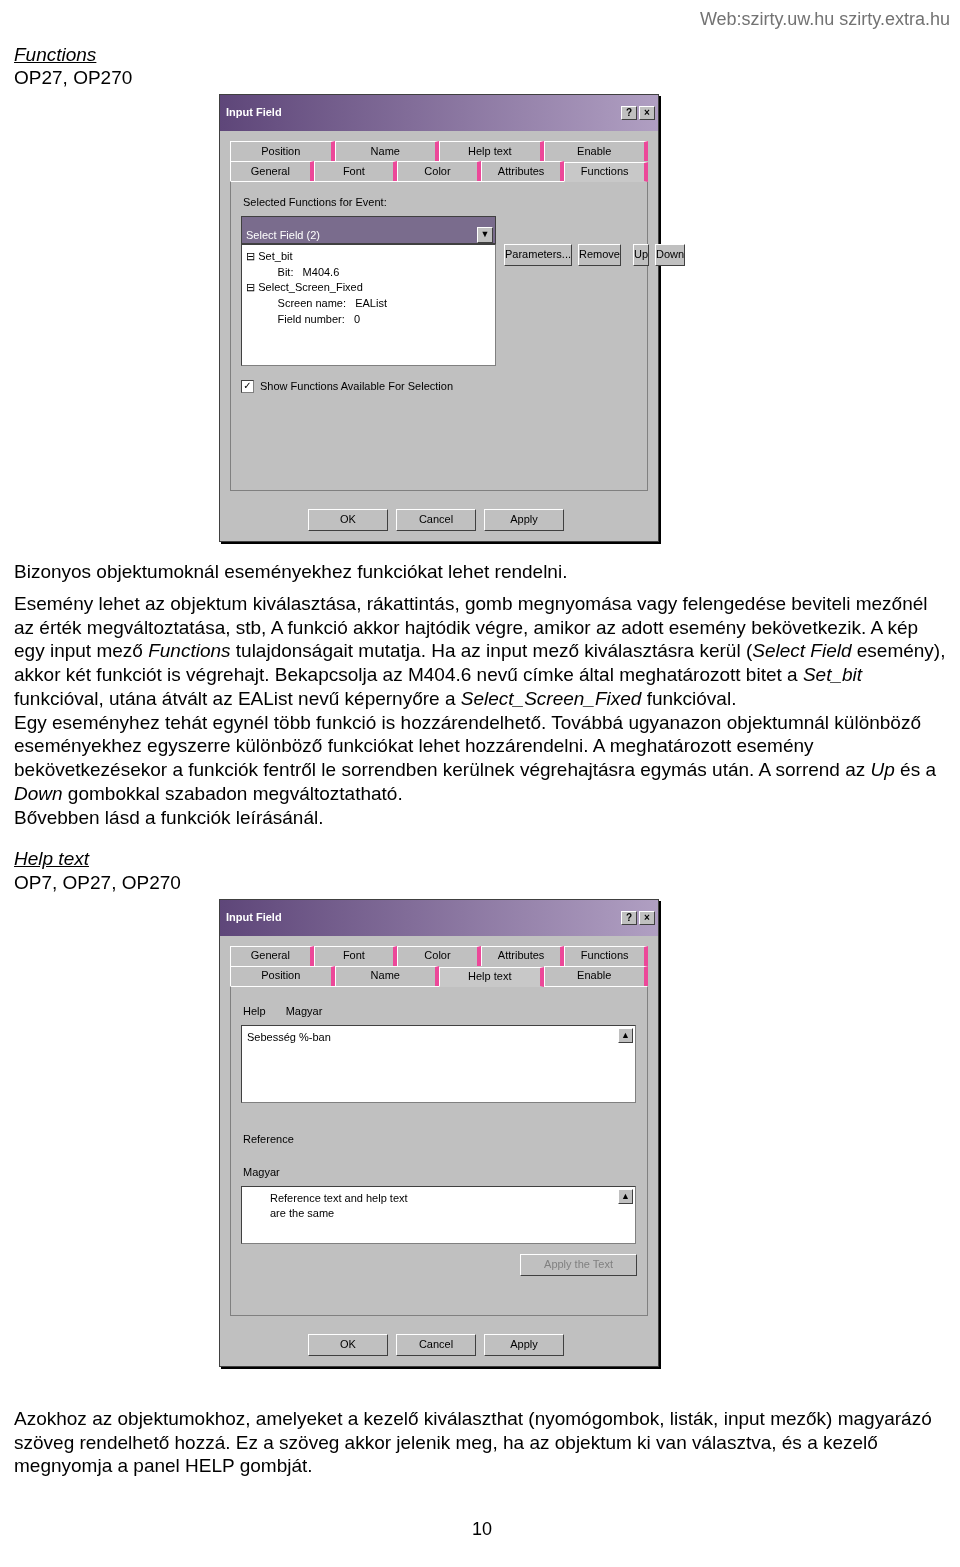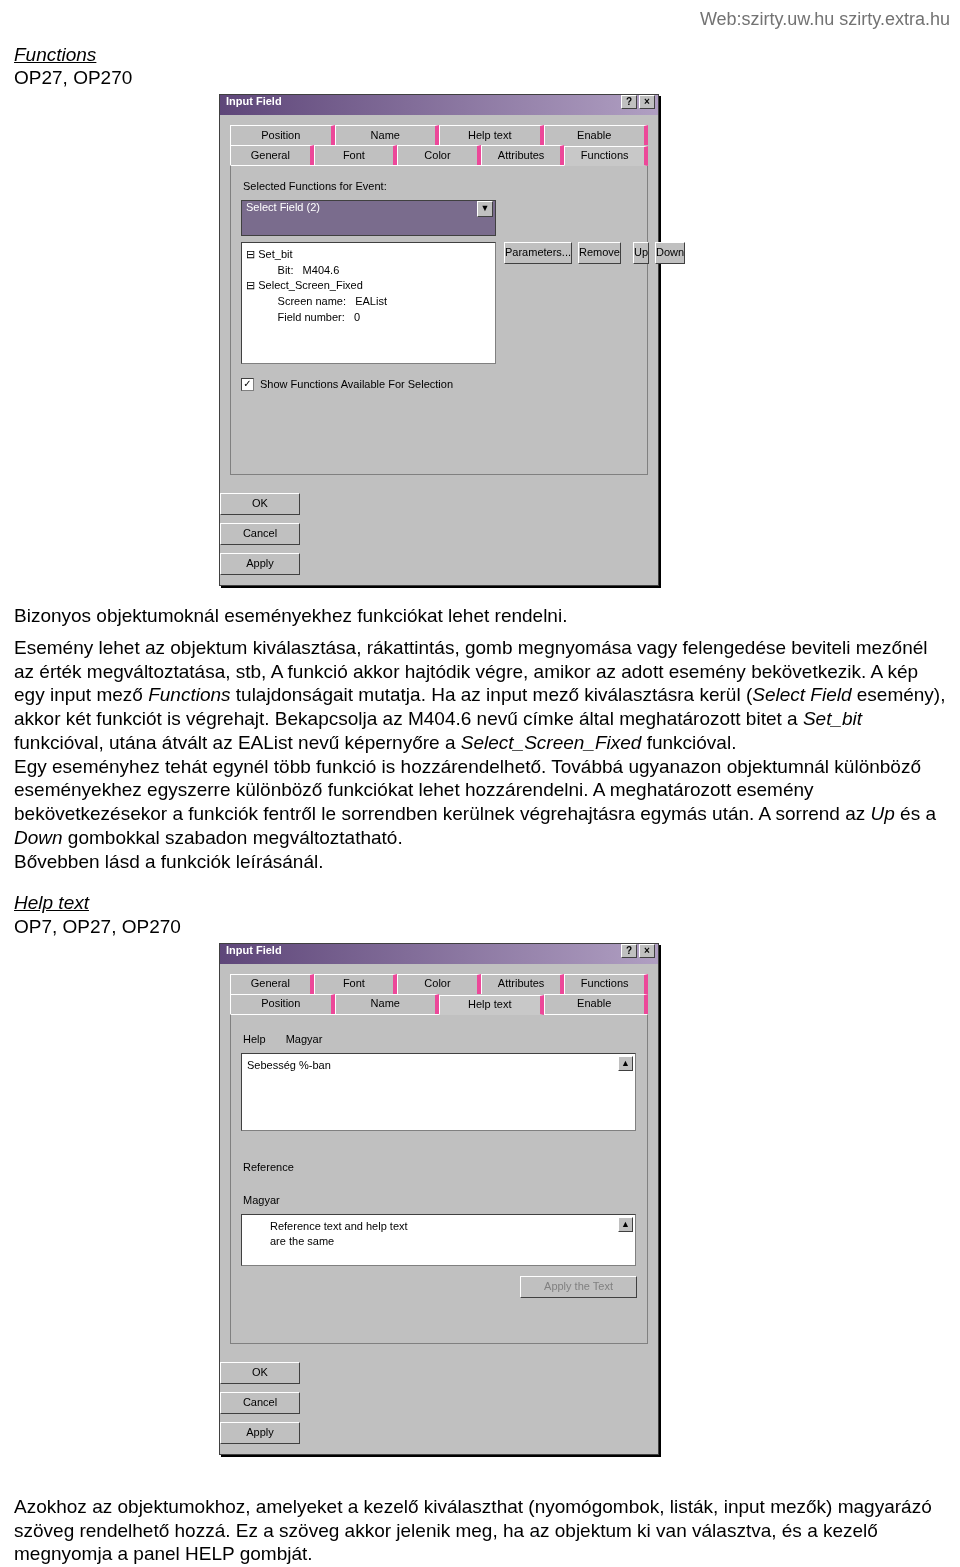--- a/index.html
+++ b/index.html
@@ -30,23 +30,23 @@
     width: 440px;
     background: #C0C0C0;
     border: 1px solid #404040;
     box-shadow: 2px 2px 0 #000;
     font-family: "MS Sans Serif", Tahoma, sans-serif;
     font-size: 11px;
     color: #000;
     margin: 4px 0 18px 205px;
   }
   .titlebar {
-    height: 20px;
+    height: 36px;
     background: linear-gradient(to right, #5e4679, #b09fc2);
-    display: flex; align-items: flex-start;
+    display: flex; align-items: center;
     padding: 0 3px 0 6px;
     color: #fff;
     font-weight: bold;
   }
   .titlebar .title { flex: 1; }
   .titlebar .win-btn {
     width: 16px; height: 14px;
     background: #C0C0C0;
     border: 1px solid #fff;
     border-right-color: #404040; border-bottom-color: #404040;
@@ -73,25 +73,25 @@
   }
   .tab-panel {
     background: #C0C0C0;
     border: 1px solid #808080;
     border-top-color: #fff;
     padding: 10px 10px 12px 10px;
     min-height: 310px;
   }
   .field-label { font-size: 11px; margin: 4px 0 6px 2px; }
   .combo {
-    height: 36px;
+    height: 28px;
     background: #7A6C8D;
     color: #fff;
     border: 1px solid #404040;
-    display: flex; align-items: flex-start; justify-content: space-between;
+    display: flex; align-items: flex-end; justify-content: space-between;
     padding: 0 2px 0 4px;
     width: 255px;
   }
   .combo .v-btn {
     width: 16px; height: 16px;
     background: #C0C0C0;
     border: 1px solid #fff;
     border-right-color: #404040; border-bottom-color: #404040;
     display: flex; align-items: center; justify-content: center;
     color: #000;
@@ -116,21 +116,21 @@
     height: 22px; font-size: 11px;
   }
   .btncol { display: flex; gap: 6px; width: 130px; }
   .check-row { display: flex; align-items: center; gap: 6px; margin-top: 14px; }
   .checkbox {
     width: 13px; height: 13px; background: #fff;
     border: 1px solid #808080; border-top-color:#404040; border-left-color:#404040;
     display: flex; align-items: center; justify-content: center;
     font-size: 10px;
   }
-  .bottom-btns { display: flex; justify-content: center; gap: 8px; padding: 10px 6px 10px 0; flex-direction: column; }
+  .bottom-btns { display: flex; justify-content: center; gap: 8px; padding: 10px 6px 10px 0; }
   .bottom-btns .btn3d { width: 80px; }
 
   .listbox {
     width: 395px; height: 78px;
     background: #fff;
     border: 1px solid #808080; border-top-color:#404040; border-left-color:#404040;
     padding: 4px 5px; font-size: 11px; line-height:1.35;
     position: relative;
   }
   .listbox .mini-scroll {
@@ -172,21 +172,21 @@
       <div class="tab active">Functions</div>
     </div>
     <div class="tab-panel">
       <div class="field-label">Selected Functions for Event:</div>
       <div class="combo">
         <span>Select Field  (2)</span>
         <div class="v-btn">
             <span class="arrow">▼</span>
           </div>
       </div>
-      <div class="row" style="margin-top:6px;">
+      <div class="row" style="">
         <div class="tree">
           <div class="tree-line"><span class="txt">⊟ Set_bit</span></div>
           <div class="tree-line">  <span class="txt">      Bit:   M404.6</span></div>
           <div class="tree-line"><span class="txt">⊟ Select_Screen_Fixed</span></div>
           <div class="tree-line">  <span class="txt">      Screen name:   EAList</span></div>
           <div class="tree-line">  <span class="txt">      Field number:   0</span></div>
         </div>
         <div class="btncol">
           <div class="btn3d">Parameters...</div>
           <div class="btn3d">Remove</div>
@@ -249,21 +249,21 @@
         <div>Sebesség %-ban</div>
         <div class="mini-scroll btn3d">
             <span class="arrow">▲</span>
           </div>
       </div>
 
       <div class="kvrow" style="margin-top:30px;flex-direction:column;">
         <span>Reference</span>
         <span>Magyar</span>
       </div>
-      <div class="listbox" style="height:52px;padding-left:28px;">
+      <div class="listbox" style="height:58px;padding-left:28px;">
         <div>Reference text and help text</div>
         <div>are the same</div>
         <div class="mini-scroll btn3d">
             <span class="arrow">▲</span>
           </div>
       </div>
       <div style="display:flex; justify-content:flex-end; margin-top:10px;">
         <div class="btn3d disabled" style="width:117px;">Apply the Text</div>
       </div>
     </div>

